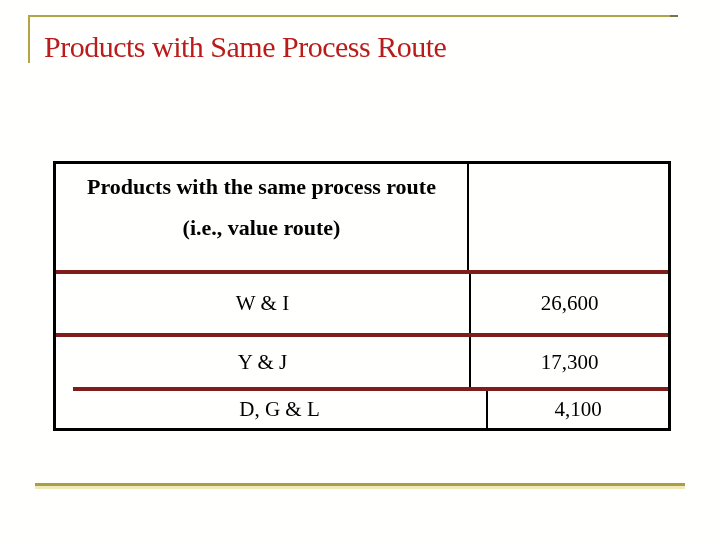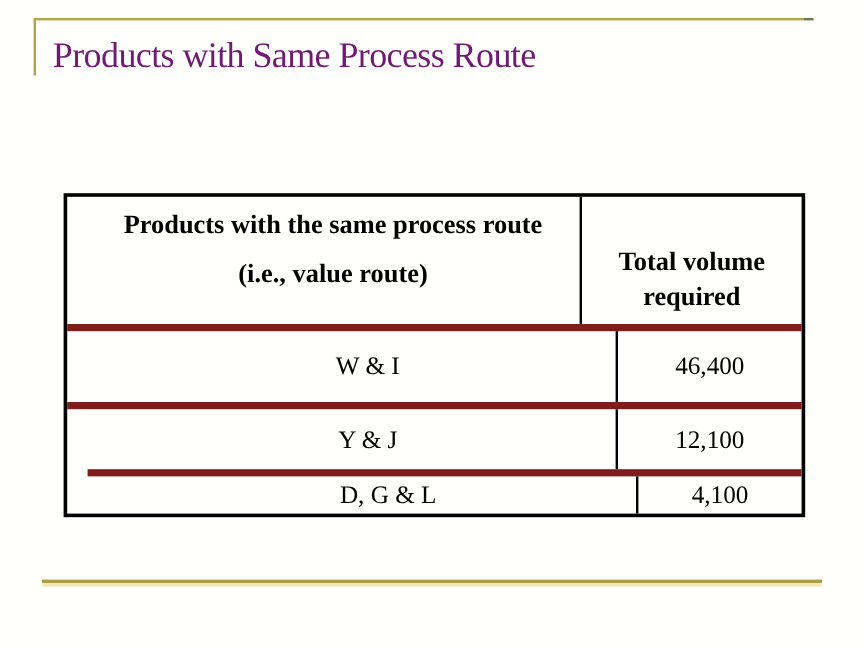--- a/index.html
+++ b/index.html
@@ -40,21 +40,21 @@
     width: 2px;
     height: 48px;
     background: #b3a445;
   }
   .slide-title {
     position: absolute;
     left: 44px;
     top: 30px;
     font-size: 30px;
     letter-spacing: -0.5px;
-    color: #701a75;
+    color: #b91c1c;
     white-space: nowrap;
   }
 
   
   .vs-table {
     position: absolute;
     left: 53px;
     top: 161px;
     width: 618px;
     height: 270px;
@@ -62,22 +62,21 @@
     box-sizing: border-box;
     display: flex;
     flex-direction: column;
     color: #000;
   }
   .t-row {
     display: flex;
     flex: none;
   }
   .t-row + .t-row {
-    border-top: 6px solid #7f1d1d;
-    padding-left: 44px;
+    border-top: 4px solid #7f1d1d;
   }
   .t-row.header-row  { height: 106px; }
   .t-row.row-2       { height: 59px; }
   .t-row.row-3       { height: 50px; }
   .t-row.row-4       { flex: 1; margin-left: 17px; }
 
   .c-left {
     width: 413px;
     flex: none;
     border-right: 2px solid #000;
@@ -95,21 +94,20 @@
   }
 
   .header-row .c-left {
     flex-direction: column;
     justify-content: flex-start;
     padding-top: 8px;
     box-sizing: border-box;
     font-weight: bold;
     font-size: 22px;
     line-height: 1.4;
-    margin-left: 16px;
   }
   .header-row .c-left .hdr-sub {
     margin-top: 10px;
   }
   .header-row .c-left .hdr-main {
     max-width: 372px;
   }
   .header-row .c-right {
     align-items: flex-end;
     padding-bottom: 8px;
@@ -155,33 +153,30 @@
 
   <h1 class="slide-title" style="margin:0; font-weight:normal;">Products with Same Process Route</h1>
 
   <div class="vs-table">
 
     <div class="t-row header-row">
       <div class="c-left">
         <span class="hdr-main">Products with the same process route</span>
         <span class="hdr-sub">(i.e., value route)</span>
       </div>
-      <div class="c-right">
-        <span class="hdr-vol">Total volume required</span>
-      </div>
     </div>
 
     <div class="t-row row-2">
       <div class="c-left data-cell">W &amp; I</div>
-      <div class="c-right data-cell">46,400</div>
+      <div class="c-right data-cell">26,600</div>
     </div>
 
     <div class="t-row row-3">
       <div class="c-left data-cell">Y &amp; J</div>
-      <div class="c-right data-cell">12,100</div>
+      <div class="c-right data-cell">17,300</div>
     </div>
 
     <div class="t-row row-4">
       <div class="c-left data-cell">D, G &amp; L</div>
       <div class="c-right data-cell">4,100</div>
     </div>
 
   </div>
 
   <div class="bottom-rule"></div>

